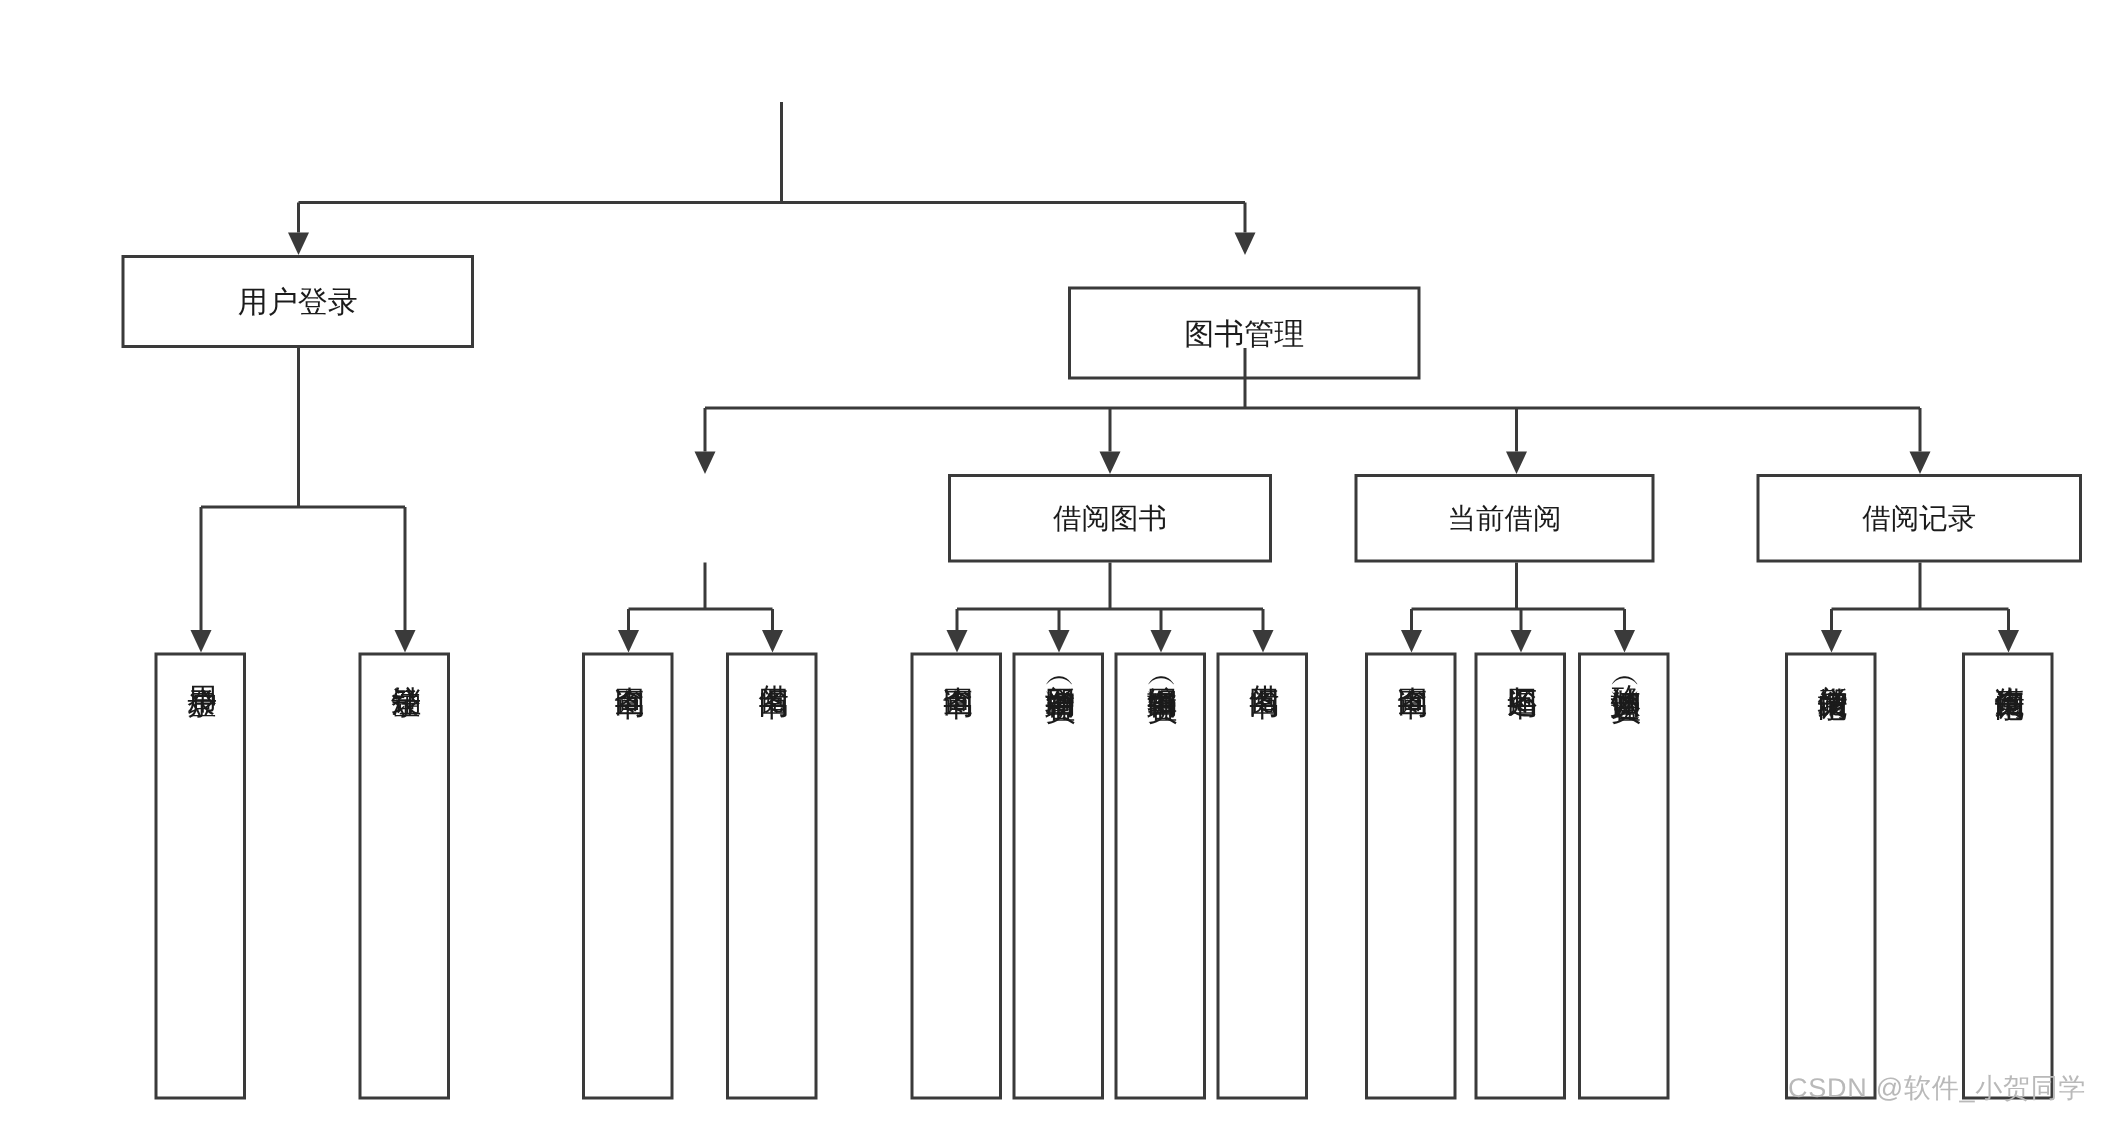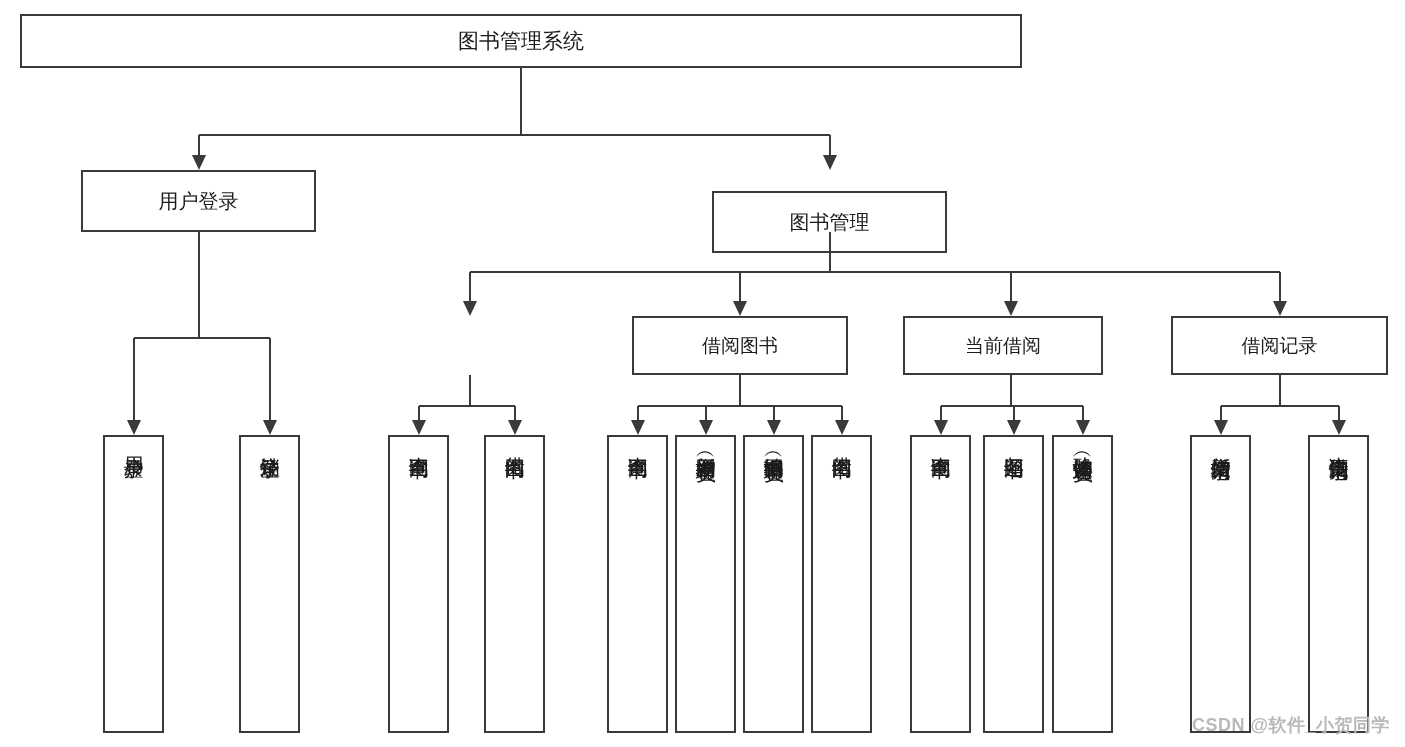--- a/index.html
+++ b/index.html
@@ -73,31 +73,27 @@
     border-top: 15px solid #3a3a3a;
   }
 
   
   #watermark {
     position: absolute;
     font-size: 18px;
     color: #b9b9b9;
     white-space: nowrap;
     letter-spacing: 0.5px;
-    font-weight: bold;
   }
 </style>
 </head>
 <body>
 
 <div id="canvas">
 
-  <div class="node root" style="left: 20px; top: 14px; width: 1002px; height: 54px;">
-    <span>图书管理系统</span>
-  </div>
 
   <div class="node level2" style="left: 81px; top: 170px; width: 235px; height: 62px;">
     <span>用户登录</span>
   </div>
   <div class="node level2" style="left: 712px; top: 170px; width: 235px; height: 62px; margin-top: 21px;">
     <span>图书管理</span>
   </div>
 
   <div class="node level3" style="left: 632px; top: 316px; width: 216px; height: 59px;">
     <span>借阅图书</span>

